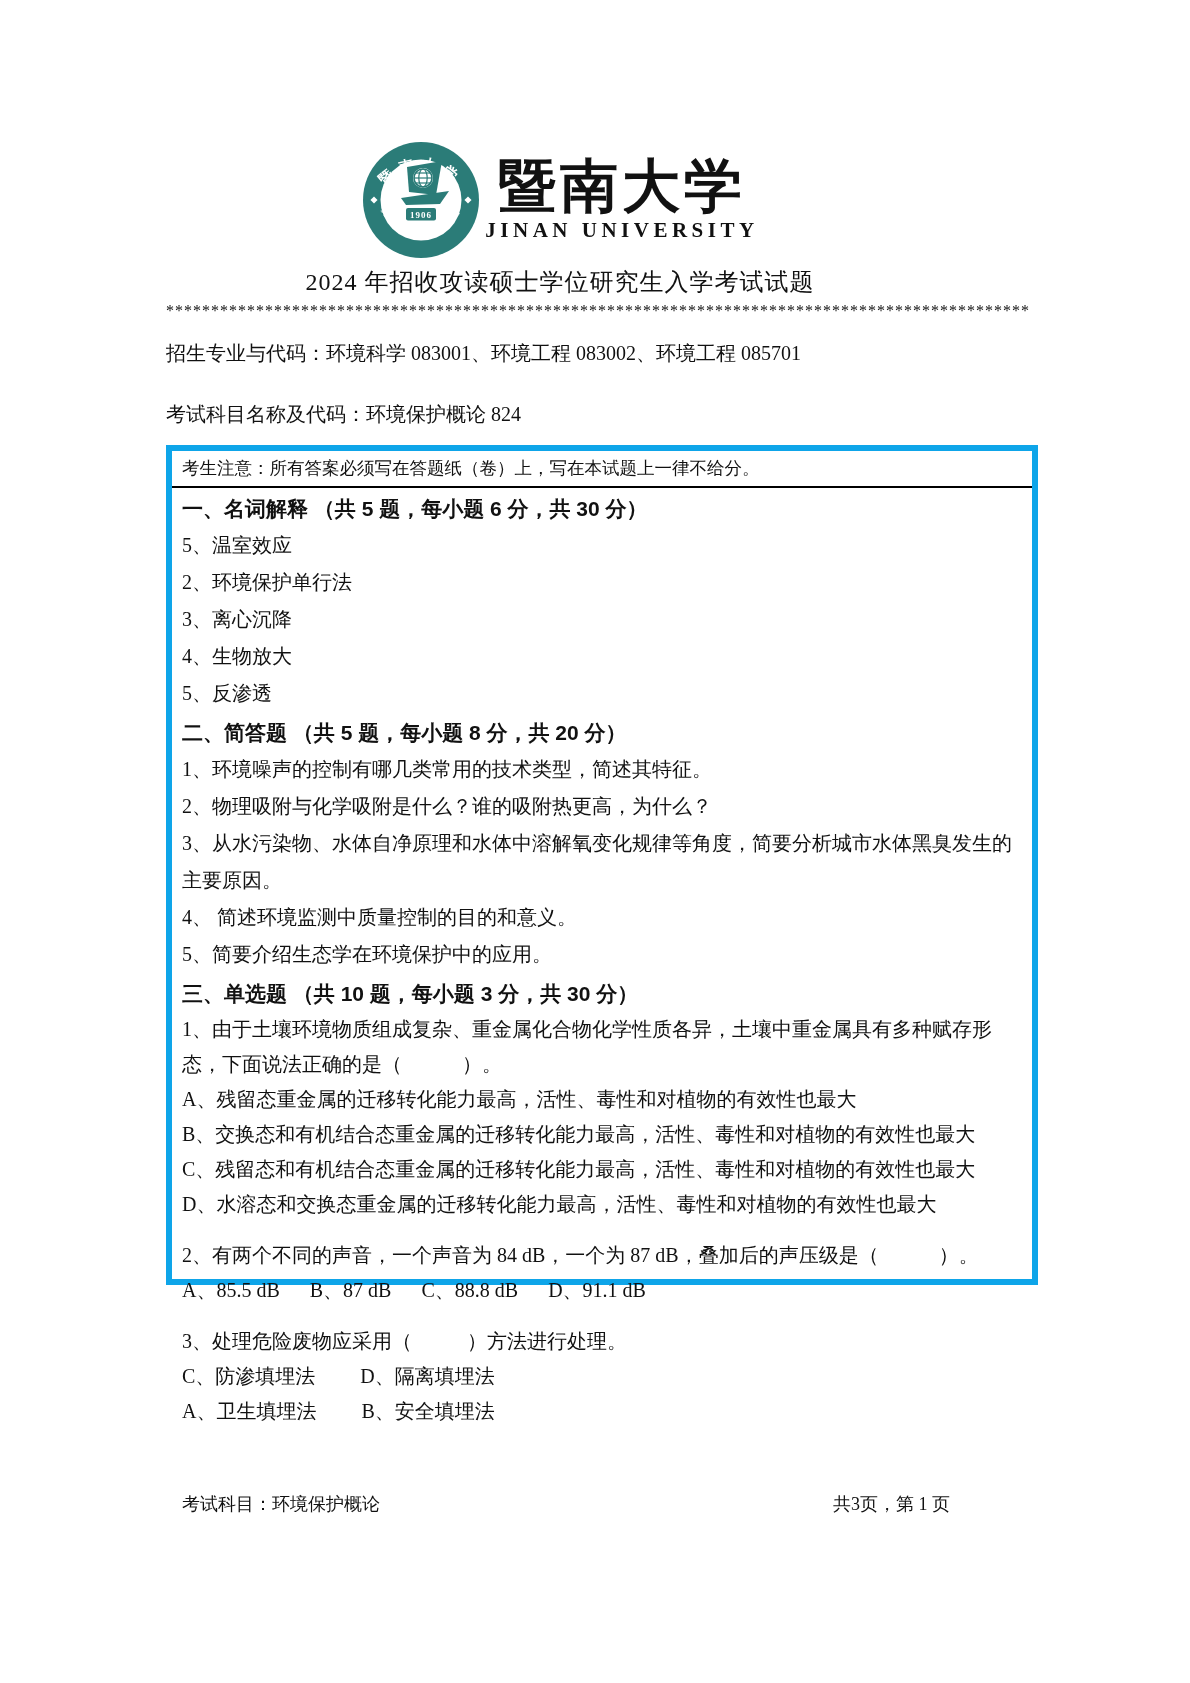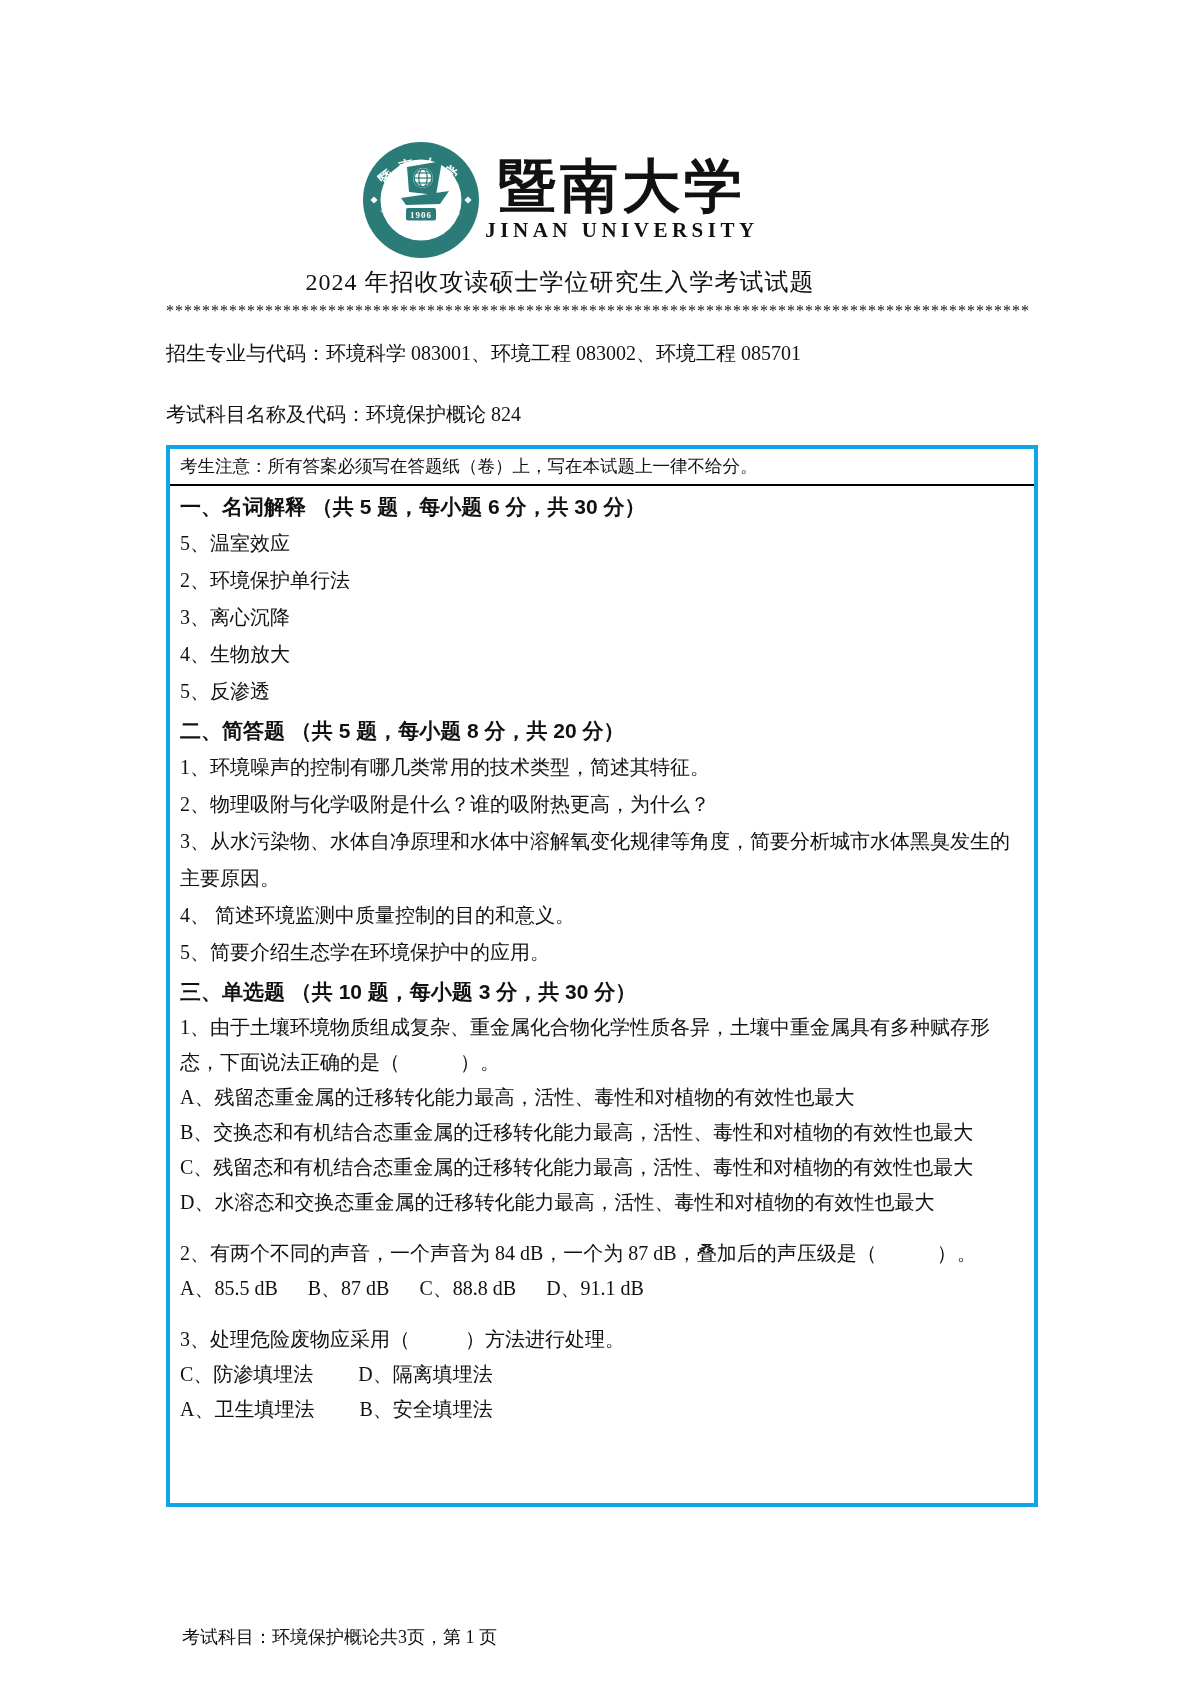--- a/index.html
+++ b/index.html
@@ -33,42 +33,42 @@
   }
   .stars {
     margin-top:4px; font-size:16px; letter-spacing:1px;
     white-space:nowrap; overflow:hidden; width:100%;
   }
   .meta-line { font-size:20px; }
   .meta-major { margin-top:20px; }
   .meta-subject { margin-top:34px; }
 
   
-  .box { margin-top:17px; border:4px solid #0ea5e9; height:1062px; }
+  .box { margin-top:17px; border:6px solid #0ea5e9; height:840px; }
   .notice-row {
     border-bottom:2px solid #000;
     padding:5px 10px 6px 10px;
     font-size:17.5px;
   }
   .exam-body { padding:0 12px 0 10px; overflow:hidden; height:1053px; }
 
   .section-heading {
     font-size:21px; font-weight:700;
     margin-top:7px; margin-bottom:4px; line-height:28px;
     font-family:"Liberation Sans","DejaVu Sans",sans-serif;
   }
   .line { font-size:20px; line-height:37px; white-space:pre-wrap; }
   .question-block { margin-bottom:6px; }
   .sec-2 .line { line-height:35px; }
   .sec-2 .question-block { margin-bottom:16px; }
 
   
   .footer {
-    position:absolute; left:166px; top:1625px; width:872px;
-    display:flex; 
+    position:absolute; left:166px; top:1492px; width:872px;
+    display:flex; justify-content:space-between;
     font-size:18px;
   }
   .footer-left { padding-left:16px; }
   .footer-right { padding-right:88px; }
 
   .logo-teal { fill:#2b7c78; }
   .logo-white { fill:#ffffff; }
   .logo-stroke { stroke:#2b7c78; }
 </style>
 </head>

